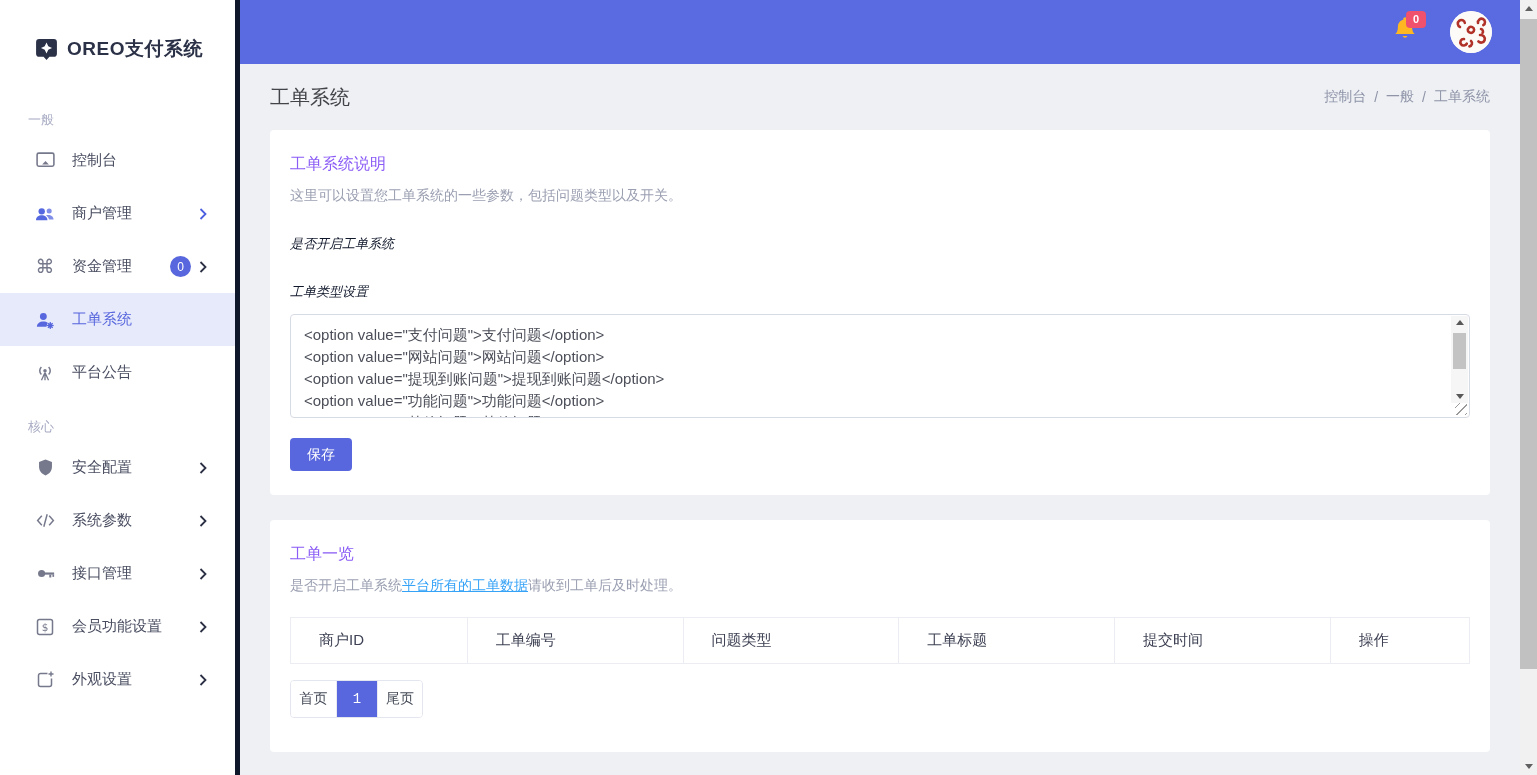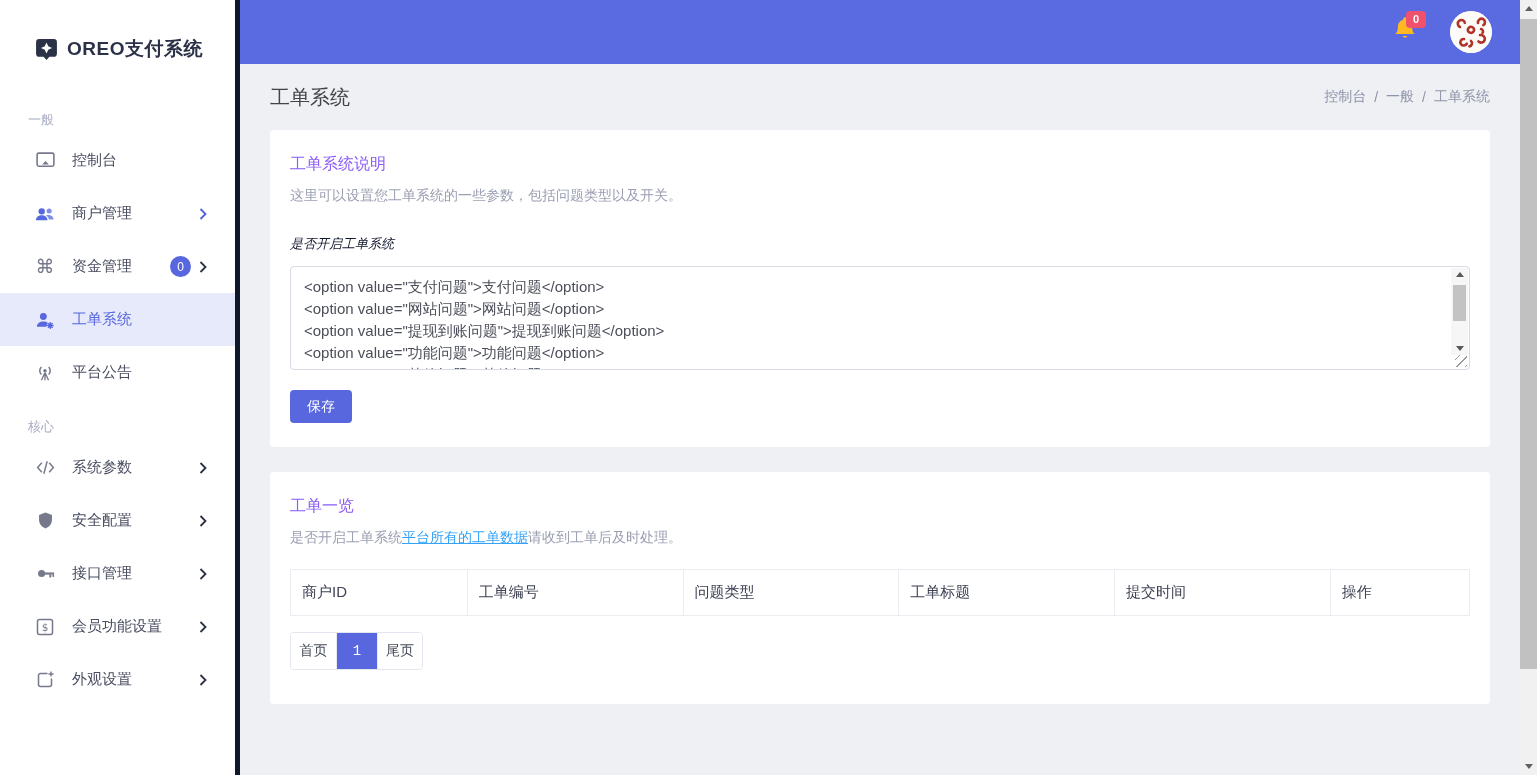--- a/index.html
+++ b/index.html
@@ -68,21 +68,21 @@
   .ta-tri-down { width:0; height:0; border-left:4px solid transparent; border-right:4px solid transparent; border-top:5px solid #585858; }
   .ta-thumb { position:absolute; left:2px; top:17px; width:13px; height:36px; background:#c3c3c3; }
   .ta-grip { position:absolute; right:2px; bottom:2px; width:12px; height:12px;
     background:repeating-linear-gradient(135deg, transparent 0 3px, #9a9a9a 3px 4px, transparent 4px 6px); }
 
   .save-btn { margin-top:20px; display:inline-flex; align-items:center; height:33px; padding:0 17px; background:#5867dd; border:none; border-radius:4px; color:#fff; font-size:14px; font-family:Liberation Sans, sans-serif; cursor:pointer; }
 
   .desc-link { color:#36a3f7; text-decoration:underline; cursor:pointer; }
 
   table.orders { width:100%; border-collapse:collapse; margin-top:22px; }
-  table.orders th { height:46px; border:1px solid #ebedf2; text-align:left; padding:0 11px; font-size:15px; font-weight:500; color:#3f4254; }
+  table.orders th { height:46px; border:1px solid #ebedf2; text-align:left; padding:0 28px; font-size:15px; font-weight:500; color:#3f4254; }
 
   .pagination { display:inline-flex; margin-top:16px; border:1px solid #e4e6ef; border-radius:4px; overflow:hidden; background:#fff;font-family:Liberation Mono, monospace; }
   .page-btn { min-width:45px; height:36px; display:flex; align-items:center; justify-content:center; font-size:14px; color:#454b57; cursor:pointer; background:#fff; }
   .page-btn + .page-btn { border-left:1px solid #e9eaf2; }
   .page-btn.current { background:#5867dd; color:#fff; min-width:41px; }
 </style>
 </head>
 <body>
 
 <aside class="sidebar">
@@ -169,41 +169,41 @@
           <path d="M10 9.5v7M10 9.5L6.8 16.5M10 9.5l3.2 7" fill="none" stroke="currentColor" stroke-width="1.2"></path>
         </svg>
     </span>
     <span class="mi-label">平台公告</span>
   </div>
 
   <div class="menu-section">核心</div>
 
   <div class="menu-item">
     <span class="mi-icon">
+      <svg width="19" height="19" viewBox="0 0 20 20">
+          <path d="M10 1.5l6.8 2.6v5.2c0 4.6-3 7.6-6.8 9.2-3.8-1.6-6.8-4.6-6.8-9.2V4.1z" fill="currentColor"></path>
+        </svg>
+    </span>
+    <span class="mi-label">安全配置</span>
+    <span class="mi-right">
+        <span class="chev">
+          <svg width="8" height="12" viewBox="0 0 8 12">
+            <path d="M1.5 1l5 5-5 5" fill="none" stroke="currentColor" stroke-width="1.8"></path>
+          </svg>
+        </span>
+      </span>
+  </div>
+
+  <div class="menu-item">
+    <span class="mi-icon">
       <svg width="21" height="21" viewBox="0 0 20 20">
           <path d="M6.5 5.5L2.5 10l4 4.5M13.5 5.5l4 4.5-4 4.5M11.6 4l-3.2 12" fill="none" stroke="currentColor" stroke-width="1.4"></path>
         </svg>
     </span>
     <span class="mi-label">系统参数</span>
-    <span class="mi-right">
-        <span class="chev">
-          <svg width="8" height="12" viewBox="0 0 8 12">
-            <path d="M1.5 1l5 5-5 5" fill="none" stroke="currentColor" stroke-width="1.8"></path>
-          </svg>
-        </span>
-      </span>
-  </div>
-
-  <div class="menu-item">
-    <span class="mi-icon">
-      <svg width="19" height="19" viewBox="0 0 20 20">
-          <path d="M10 1.5l6.8 2.6v5.2c0 4.6-3 7.6-6.8 9.2-3.8-1.6-6.8-4.6-6.8-9.2V4.1z" fill="currentColor"></path>
-        </svg>
-    </span>
-    <span class="mi-label">安全配置</span>
     <span class="mi-right">
         <span class="chev">
           <svg width="8" height="12" viewBox="0 0 8 12">
             <path d="M1.5 1l5 5-5 5" fill="none" stroke="currentColor" stroke-width="1.8"></path>
           </svg>
         </span>
       </span>
   </div>
 
   <div class="menu-item">
@@ -299,20 +299,21 @@
       <span class="bc-link">工单系统</span>
     </div>
   </div>
 
   <section class="portlet">
     <div class="section-title">工单系统说明</div>
     <div class="section-desc">这里可以设置您工单系统的一些参数，包括问题类型以及开关。</div>
 
     <div class="form-label">是否开启工单系统</div>
 
+    <div class="form-label">工单类型设置</div>
     <div class="textarea-box">
       <pre>&lt;option value="支付问题"&gt;支付问题&lt;/option&gt;
 &lt;option value="网站问题"&gt;网站问题&lt;/option&gt;
 &lt;option value="提现到账问题"&gt;提现到账问题&lt;/option&gt;
 &lt;option value="功能问题"&gt;功能问题&lt;/option&gt;
 &lt;option value="其他问题"&gt;其他问题&lt;/option&gt;</pre>
       <div class="ta-scroll">
         <div class="ta-btn up">
             <span class="ta-tri-up"></span>
           </div>

